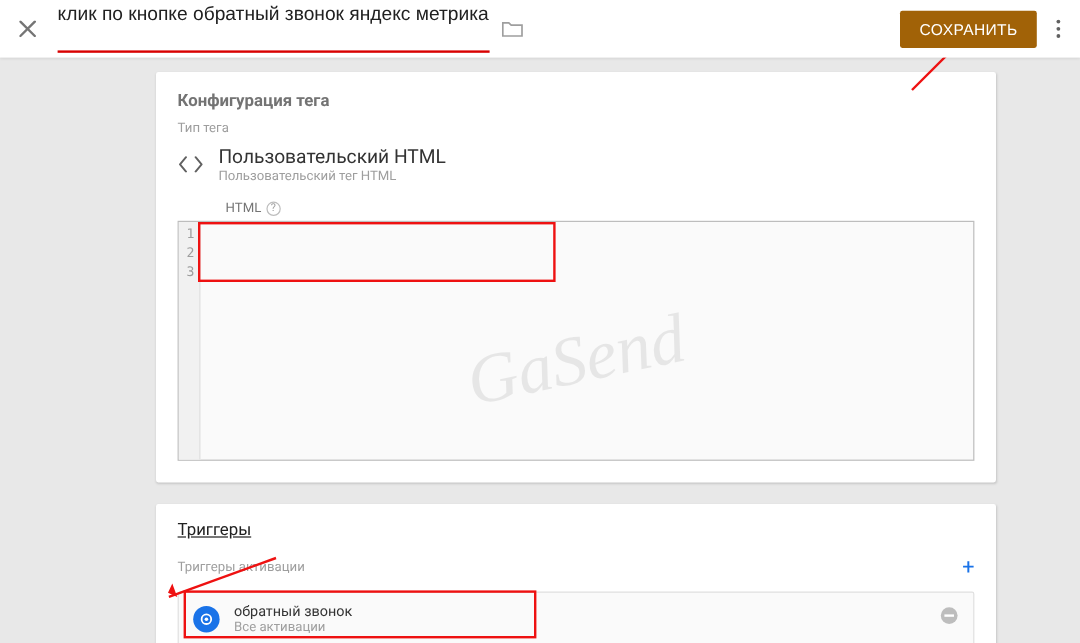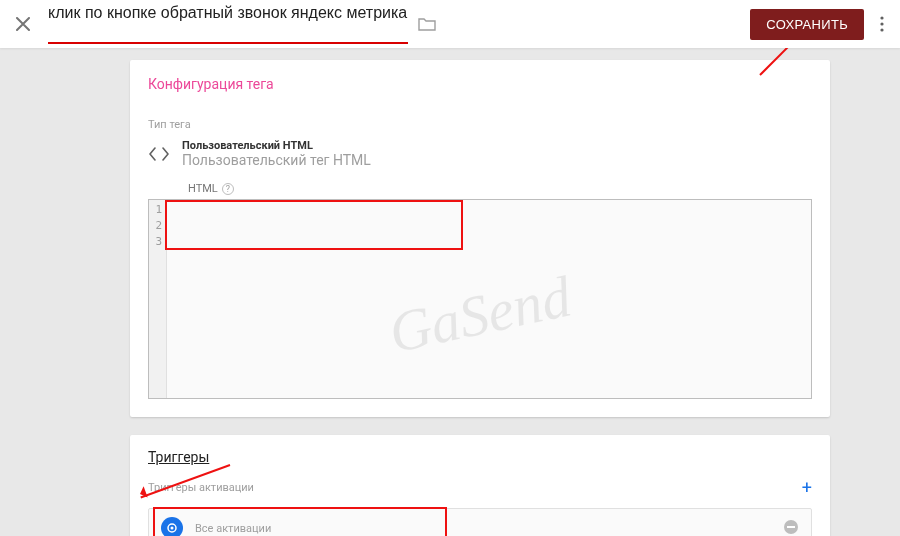--- a/index.html
+++ b/index.html
@@ -45,21 +45,21 @@
     }
     .folder-ico {
       margin-left: 10px;
       color: #9e9e9e;
       display: inline-flex;
       align-items: center;
       cursor: pointer;
     }
     .spacer { flex: 1; }
     .save-btn {
-      background: #7f1d1d;
+      background: #a16207;
       color: #fff;
       border: 0;
       font-size: 13px;
       letter-spacing: .3px;
       font-weight: 500;
       padding: 8px 16px;
       border-radius: 2px;
       cursor: pointer;
     }
     .more-dots {
@@ -73,40 +73,40 @@
     }
     .card {
       background: #fff;
       border-radius: 2px;
       box-shadow: 0 1px 2px rgba(0,0,0,.15);
       margin-bottom: 18px;
     }
     .card-pad { padding: 16px 18px 18px; }
     .card-title {
       font-size: 14px;
-      color: #ec4899;
-      font-weight: 400;
+      color: #737373;
+      font-weight: 700;
     }
     .field-tiny-label {
       font-size: 11px;
       color: #9e9e9e;
-      margin-top: 26px;
+      margin-top: 8px;
     }
     .tag-type-row {
       display: flex;
       align-items: center;
       margin-top: 8px;
       gap: 12px;
     }
     .tagtype-ico {
       color: #616161;
       display: inline-flex;
     }
-    .tagtype-name { font-size: 11px; color: #333; font-weight: bold; }
-    .tagtype-sub { font-size: 14px; color: #9e9e9e; }
+    .tagtype-name { font-size: 16px; color: #333; }
+    .tagtype-sub { font-size: 11px; color: #9e9e9e; }
 
     .html-label-row {
       display: flex;
       align-items: center;
       gap: 4px;
       margin-top: 14px;
       color: #757575;
       font-size: 11px;
       padding-left: 40px;
     }
@@ -279,20 +279,21 @@
       <span class="plus-btn">+</span>
     </div>
     <div class="trigger-row">
       <span class="trig-circle">
         <svg width="12" height="12" viewBox="0 0 12 12">
             <circle cx="6" cy="6" r="4" fill="none" stroke="#fff" stroke-width="1.5"></circle>
             <circle cx="6" cy="6" r="1.5" fill="#fff"></circle>
           </svg>
       </span>
       <div style="flex:1">
+        <div class="trig-name">обратный звонок</div>
         <div class="trig-sub">Все активации</div>
       </div>
       <span class="remove-circle">
         <svg width="16" height="16" viewBox="0 0 16 16">
             <circle cx="8" cy="8" r="7" fill="#bdbdbd"></circle>
             <rect x="4" y="7" width="8" height="2" fill="#fff"></rect>
           </svg>
       </span>
       <div class="red-box trigger-box"></div>
     </div>

